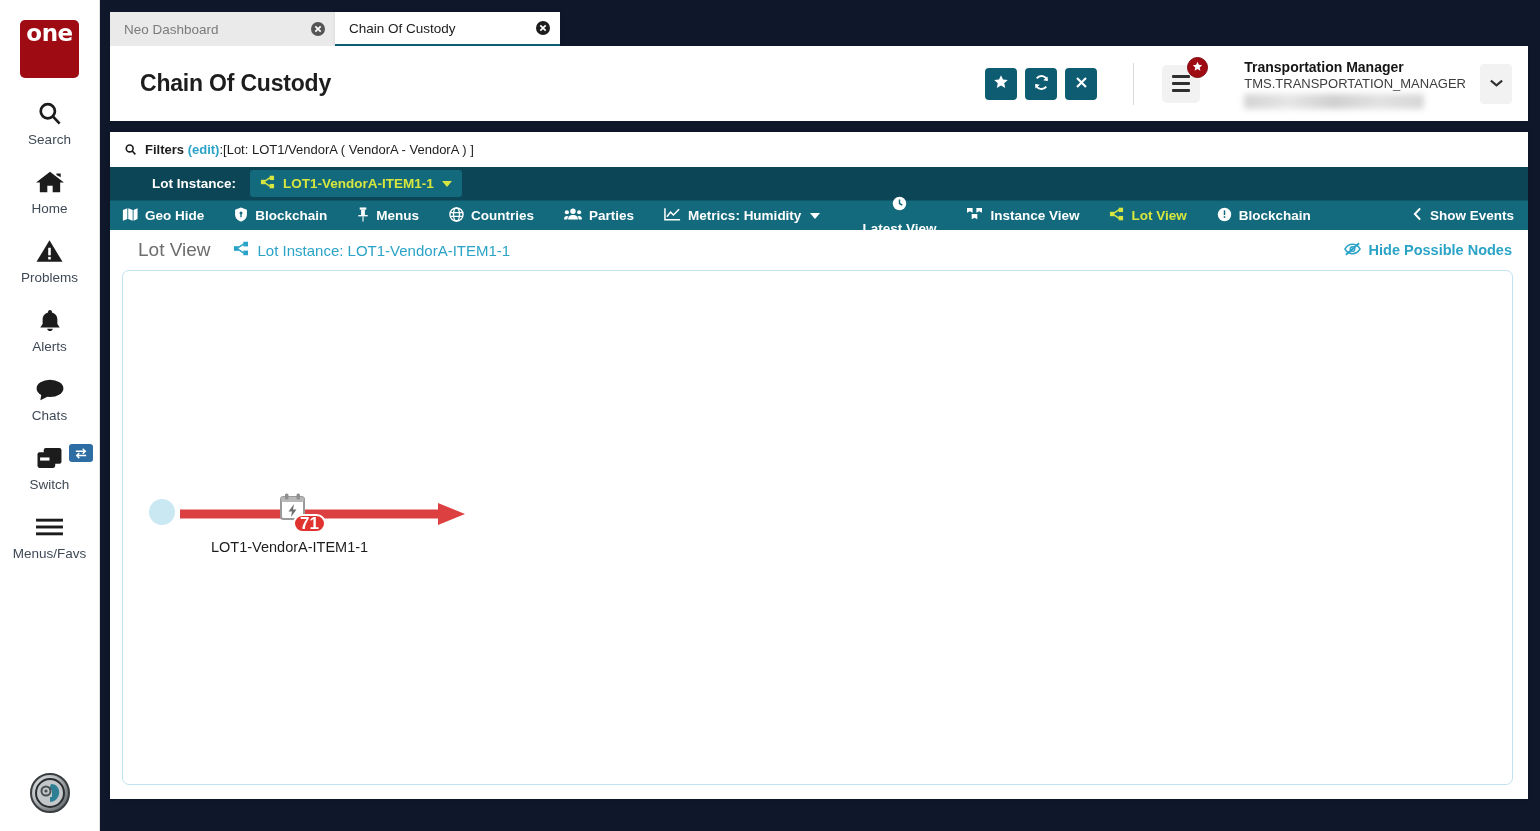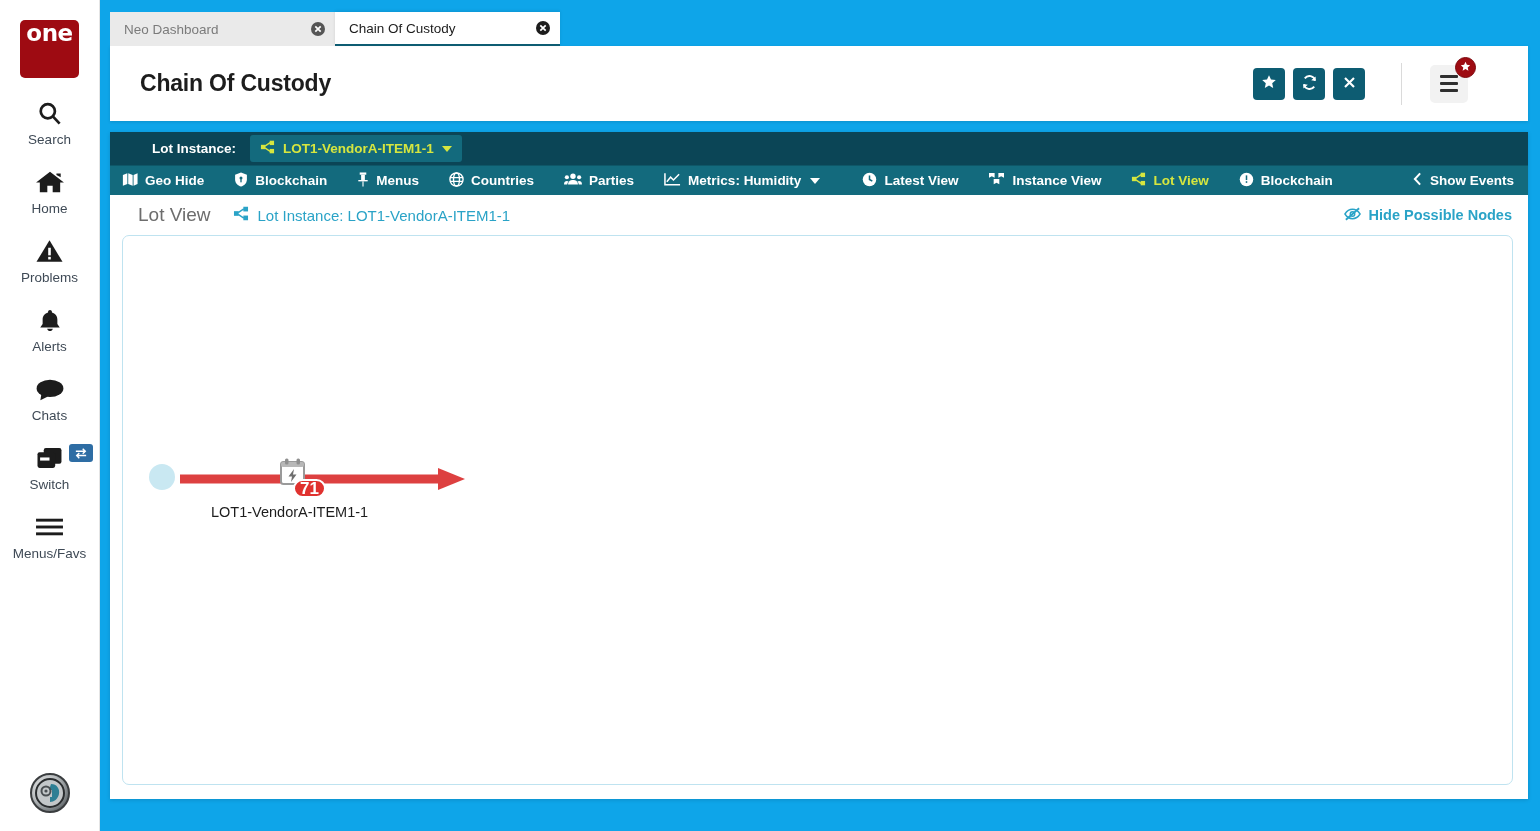--- a/index.html
+++ b/index.html
@@ -45,21 +45,21 @@
   #rail-avatar {
     position: absolute; bottom: 18px; left: 50%; transform: translateX(-50%);
     width: 40px; height: 40px; border-radius: 50%;
     background: radial-gradient(circle at 35% 35%, #e8e8e8 0%, #b9bdbf 45%, #6d7376 75%, #2a2d2f 100%);
     border: 2px solid #3a3d3f;
     display: flex; align-items: center; justify-content: center;
     overflow: hidden;
   }
 
   
-  #right-side { flex: 1; height: 831px; position: relative; background: #0ea5e9; }
+  #right-side { flex: 1; height: 831px; position: relative; background: #0f172a; }
 
   
   #tab-strip {
     height: 46px; padding: 12px 0 0 10px;
     display: flex; align-items: flex-end; gap: 0;
   }
   .browser-tab {
     height: 34px; width: 225px;
     display: flex; align-items: center;
     padding: 0 10px 0 14px;
@@ -365,24 +365,50 @@
       </button>
       <span id="menu-badge">
         <span>
           <svg width="11" height="11" viewBox="0 0 16 16" fill="#fff">
             <path d="M8 1.2 L10 5.6 L14.8 6.1 L11.2 9.3 L12.2 14 L8 11.6 L3.8 14 L4.8 9.3 L1.2 6.1 L6 5.6 Z"></path>
           </svg>
         </span>
       </span>
     </div>
 
+    <div id="user-box">
+      <div id="user-text">
+        <div id="user-role">Transportation Manager</div>
+        <div id="user-login">TMS.TRANSPORTATION_MANAGER</div>
+        <div id="user-blur"></div>
+      </div>
+      <button id="user-caret">
+        <span>
+          <svg width="15" height="10" viewBox="0 0 16 10" fill="none" stroke="#2f2f2f" stroke-width="2.2">
+            <path d="M2 2.5 L8 7.5 L14 2.5"></path>
+          </svg>
+        </span>
+      </button>
+    </div>
   </div>
 
   <div id="content-card">
 
+    <div id="filter-bar">
+      <span class="fi">
+        <svg width="13" height="13" viewBox="0 0 24 24" fill="none" stroke="#1c1c1c" stroke-width="3">
+          <circle cx="10.5" cy="10" r="6.3"></circle>
+            <line x1="15.2" y1="14.8" x2="21" y2="21"></line>
+        </svg>
+      </span>
+      <span class="filter-label">Filters</span>&nbsp;
+      <span class="filter-edit">(edit)</span>
+      <span>:</span>
+      <span class="filter-value">[Lot: LOT1/VendorA ( VendorA - VendorA ) ]</span>
+    </div>
 
     <div id="lot-instance-bar">
       <span id="lot-instance-label">Lot Instance:</span>
       <div id="lot-instance-chip">
         <span>
           <svg width="15" height="14" viewBox="0 0 16 16" fill="#d6e63f">
             <rect x="10.5" y="0.8" width="5" height="5"></rect>
               <rect x="10.5" y="10.2" width="5" height="5"></rect>
               <rect x="0.5" y="5.5" width="5" height="5"></rect>
             <path d="M5 7 L11 3 M5 9 L11 13" stroke="#d6e63f" stroke-width="1.5"></path>
@@ -451,21 +477,21 @@
       <div class="nav-tab">
         <span>
           <svg width="17" height="14" viewBox="0 0 18 14" fill="none" stroke="#fff" stroke-width="1.6">
             <path d="M1 1 V13 H17"></path>
               <path d="M3 10 L7 5 L10 8 L16 2"></path>
           </svg>
         </span>
         <span>Metrics: Humidity</span>
         <span class="caret-down" style="border-top:6px solid #ffffff;margin-left:2px;"></span>
       </div>
-      <div class="nav-tab" style="margin-left:12px;">
+      <div class="nav-tab" style="margin-left:12px;flex-direction:column;">
         <span>
           <svg width="15" height="15" viewBox="0 0 16 16" fill="#fff">
             <circle cx="8" cy="8" r="7.2"></circle>
               <path d="M8 3.6 V8 L11 9.8" stroke="#136a7d" stroke-width="1.6" fill="none"></path>
           </svg>
         </span>
         <span>Latest View</span>
       </div>
       <div class="nav-tab">
         <span>

